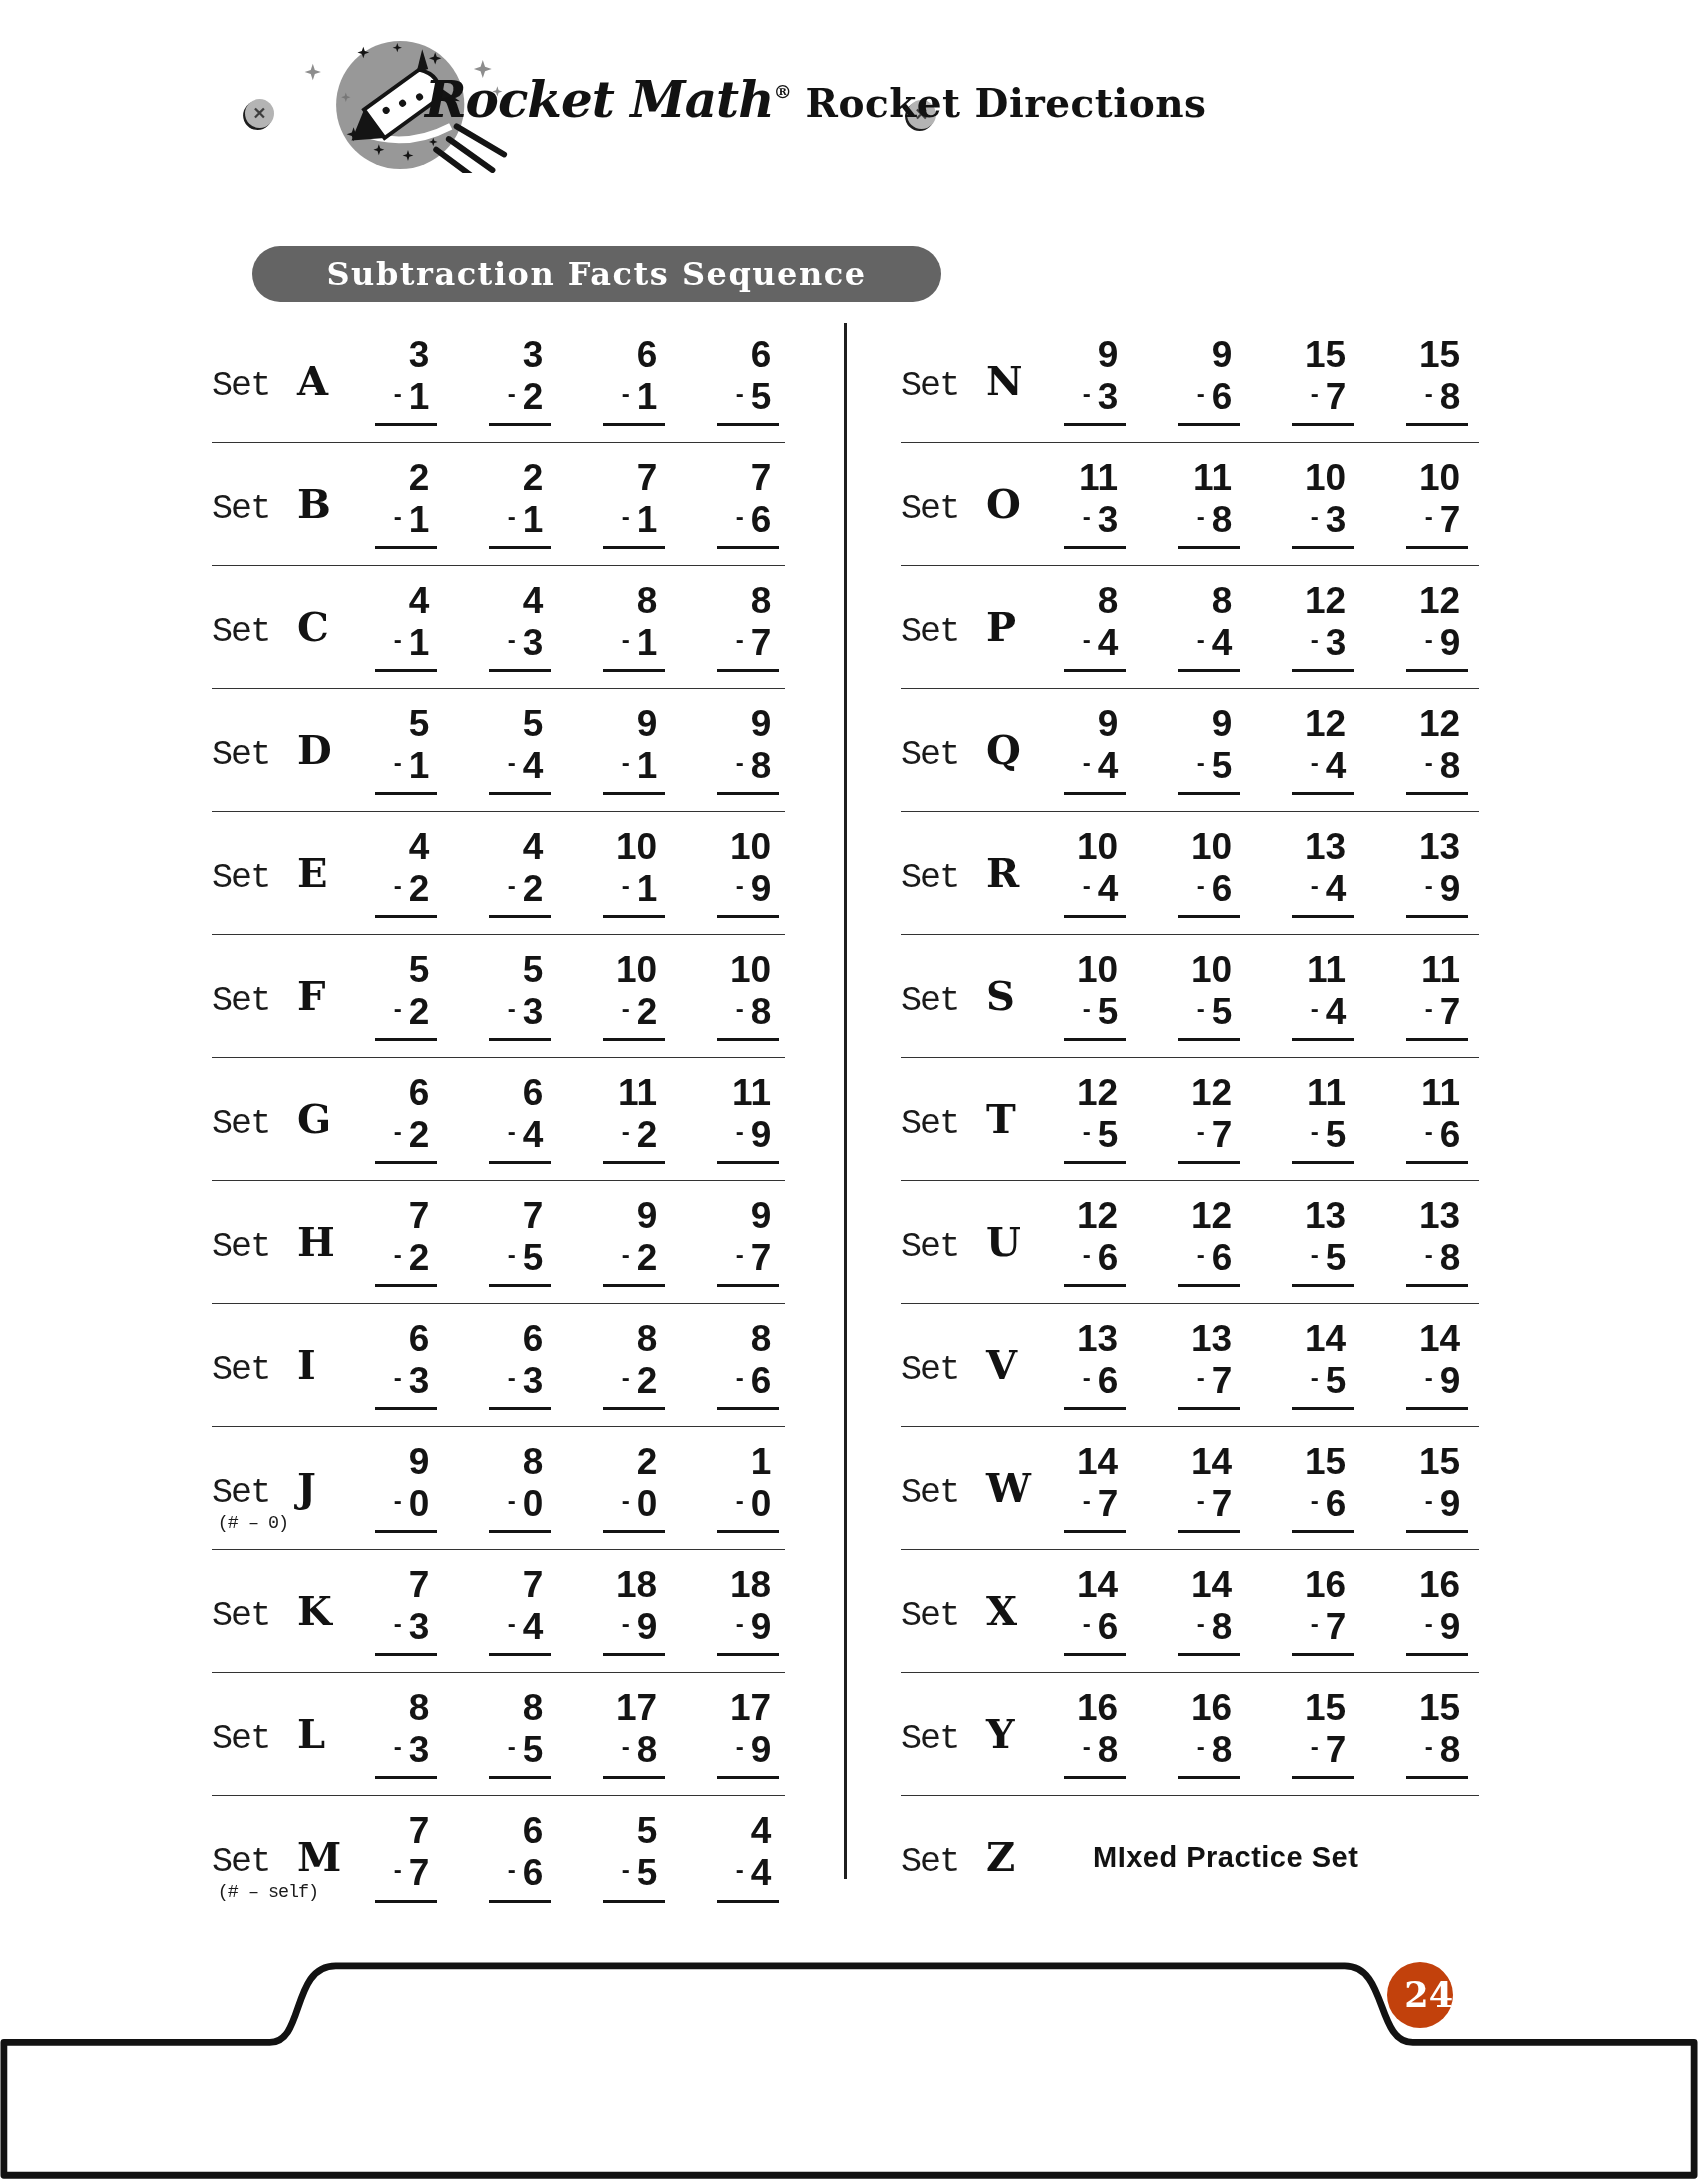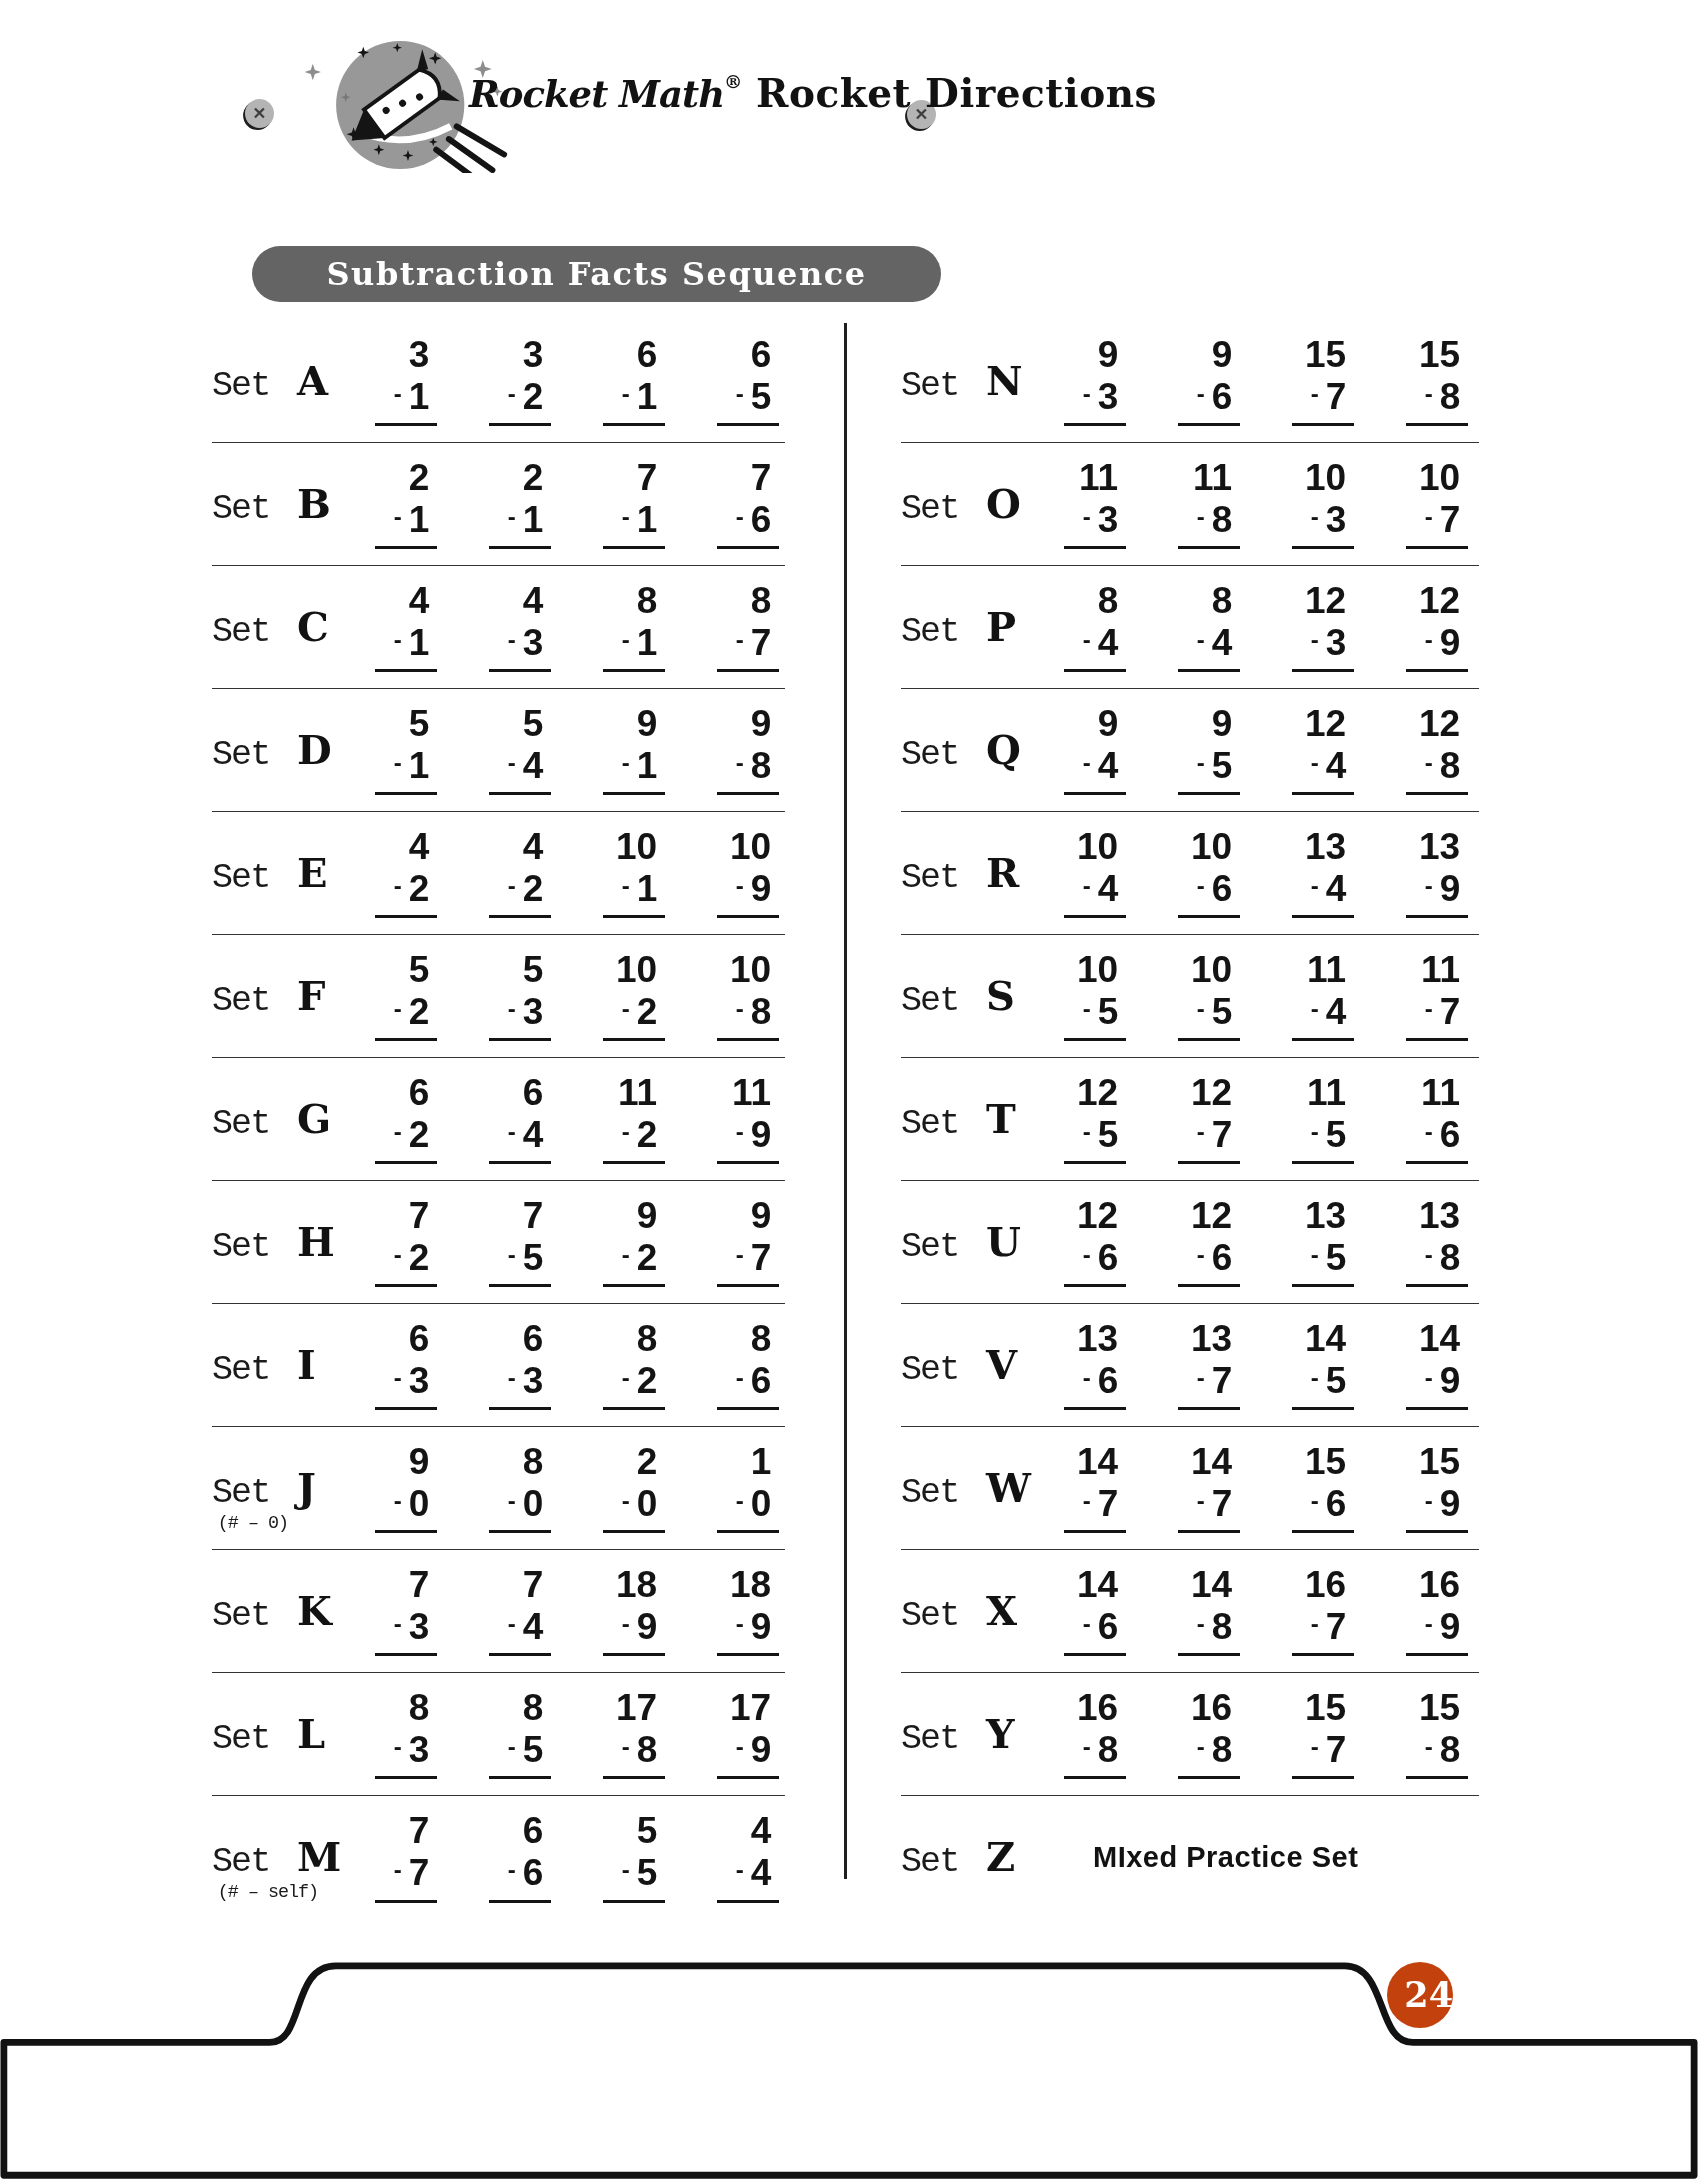--- a/index.html
+++ b/index.html
@@ -16,21 +16,21 @@
     color:#3e3e3e; font-size:16.5px; font-weight:bold; line-height:1;
   }
   .screw-left  { left:245px; top:99px; }
   .screw-right { left:907px; top:100px; }
 
   .logo-svg { position:absolute; left:303px; top:37px; width:209px; height:136px; }
 
   .main-title { position:absolute; left:425px; top:70px; white-space:nowrap; }
   .brand {
     font-family:"DejaVu Serif", serif; font-style:italic; font-weight:bold;
-    font-size:37px; letter-spacing:-1px; color:#121212;margin-left:44px;
+    font-size:50px; letter-spacing:-1px; color:#121212;
   }
   .reg { font-family:"DejaVu Serif", serif; font-weight:bold; font-size:18.4px; vertical-align:19.4px; }
   .title-suffix {
     font-family:"DejaVu Serif", serif; font-weight:bold; font-size:39px;
     margin-left:13.6px; color:#121212; letter-spacing:0.5px;
   }
 
   .banner {
     position:absolute; left:252px; top:246px; width:689px; height:56px;
     background:#646464; border-radius:28px;

